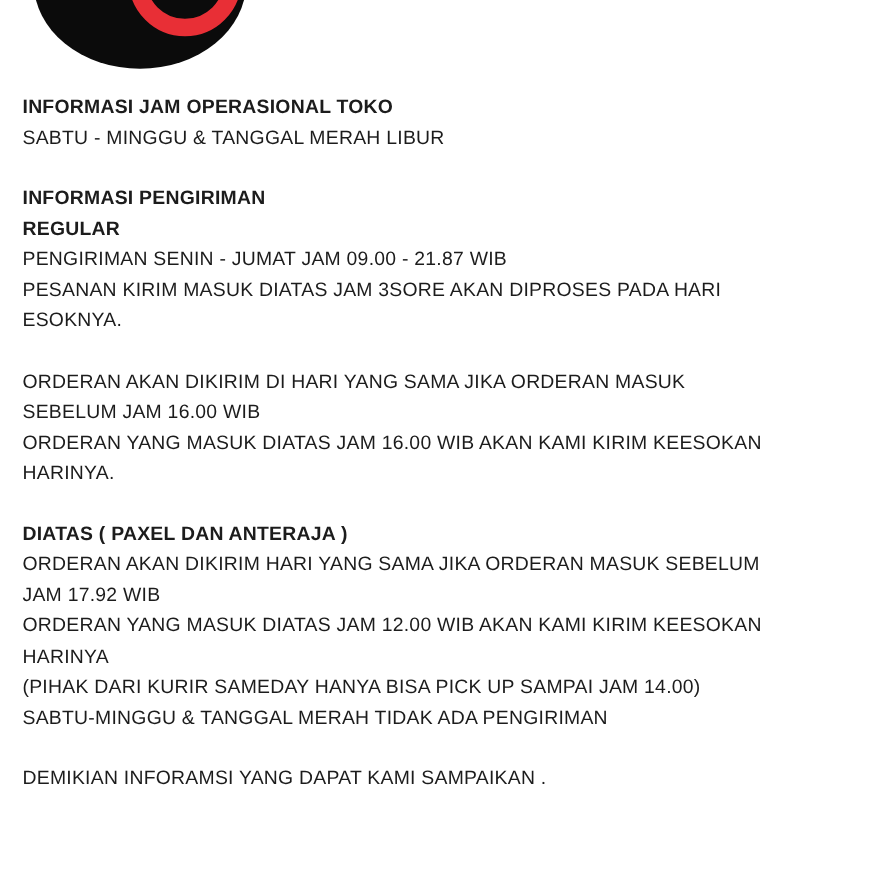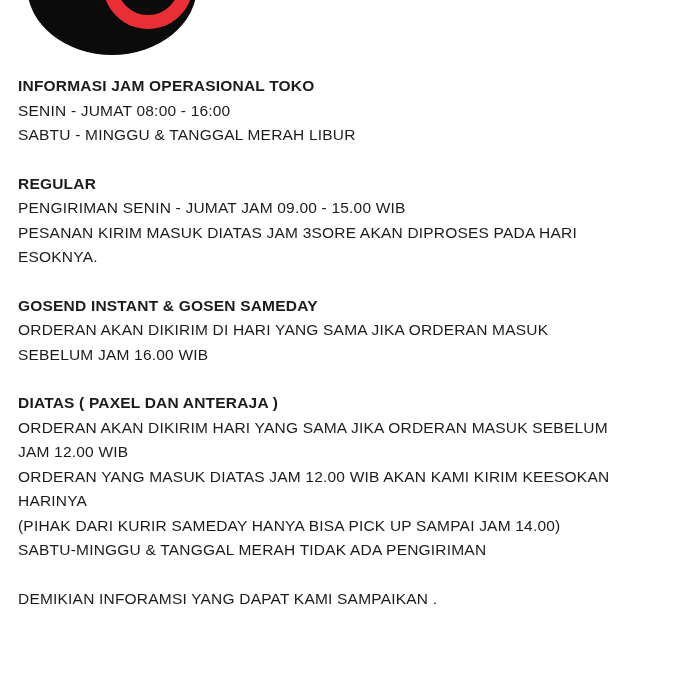--- a/index.html
+++ b/index.html
@@ -61,38 +61,38 @@
     <svg width="170" height="58" viewBox="0 0 170 58">
       <ellipse cx="86" cy="-14" rx="85" ry="69" fill="#0b0b0b"></ellipse>
       <circle cx="122" cy="-16" r="38" fill="none" stroke="#e82f36" stroke-width="14"></circle>
     </svg>
   </div>
 
   <main class="content">
 
     <section class="section">
       <h2>INFORMASI JAM OPERASIONAL TOKO</h2>
-      <p>SENIN - JUMAT 08:00 - 16:00</p>
       <p>SABTU - MINGGU &amp; TANGGAL MERAH LIBUR</p>
     </section>
 
     <section class="section">
+      <h2>INFORMASI PENGIRIMAN</h2>
       <h3>REGULAR</h3>
-      <p>PENGIRIMAN SENIN - JUMAT JAM 09.00 - 15.00 WIB</p>
+      <p>PENGIRIMAN SENIN - JUMAT JAM 09.00 - 21.87 WIB</p>
       <p>PESANAN KIRIM MASUK DIATAS JAM 3SORE AKAN DIPROSES PADA HARI ESOKNYA.</p>
     </section>
 
     <section class="section">
-      <h2>GOSEND INSTANT &amp; GOSEN SAMEDAY</h2>
       <p>ORDERAN AKAN DIKIRIM DI HARI YANG SAMA JIKA ORDERAN MASUK SEBELUM JAM 16.00 WIB</p>
+      <p>ORDERAN YANG MASUK DIATAS JAM 16.00 WIB AKAN KAMI KIRIM KEESOKAN HARINYA.</p>
     </section>
 
     <section class="section">
       <h2>DIATAS ( PAXEL DAN ANTERAJA )</h2>
-      <p>ORDERAN AKAN DIKIRIM HARI YANG SAMA JIKA ORDERAN MASUK SEBELUM JAM 12.00 WIB</p>
+      <p>ORDERAN AKAN DIKIRIM HARI YANG SAMA JIKA ORDERAN MASUK SEBELUM JAM 17.92 WIB</p>
       <p>ORDERAN YANG MASUK DIATAS JAM 12.00 WIB AKAN KAMI KIRIM KEESOKAN HARINYA</p>
       <p>(PIHAK DARI KURIR SAMEDAY HANYA BISA PICK UP SAMPAI JAM 14.00)</p>
       <p>SABTU-MINGGU &amp; TANGGAL MERAH TIDAK ADA PENGIRIMAN</p>
     </section>
 
     <section class="section">
       <p>DEMIKIAN INFORAMSI YANG DAPAT KAMI SAMPAIKAN .</p>
     </section>
 
   </main>

